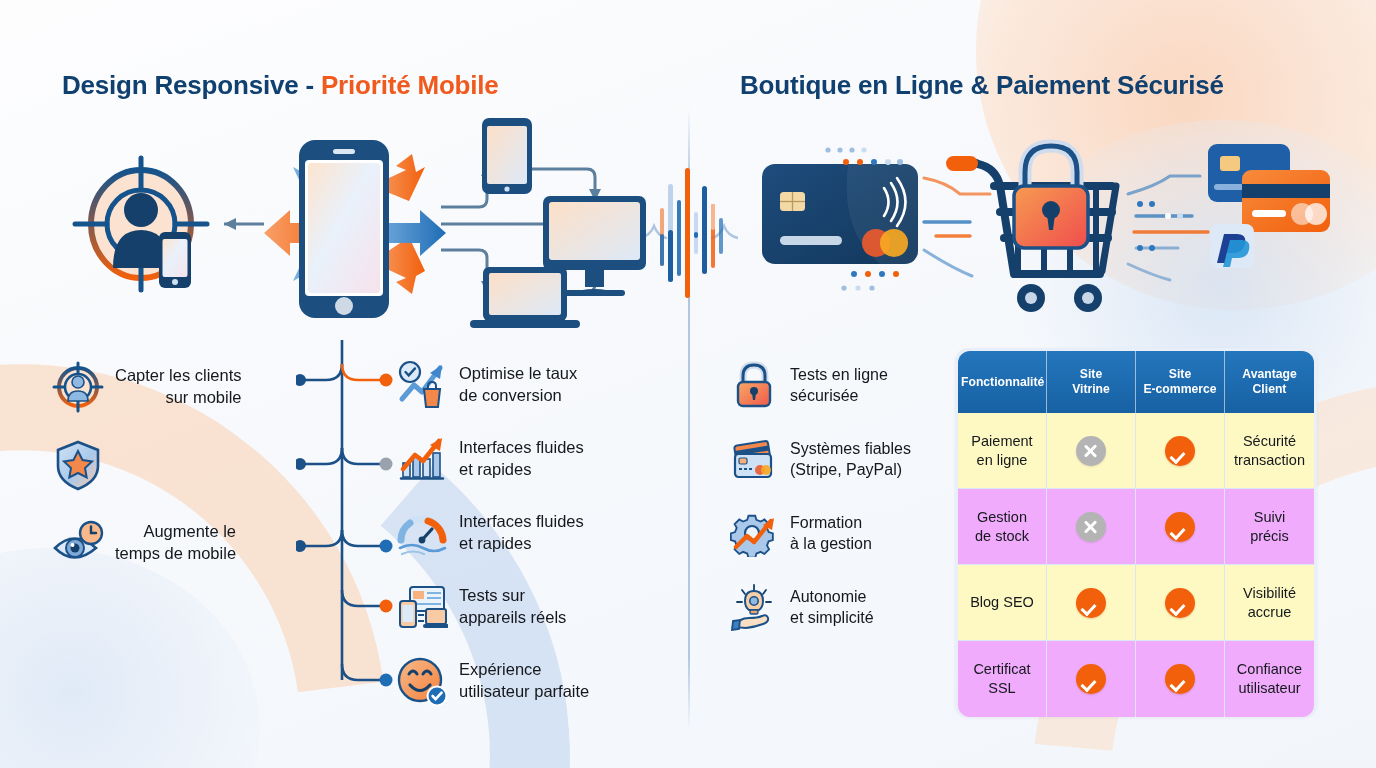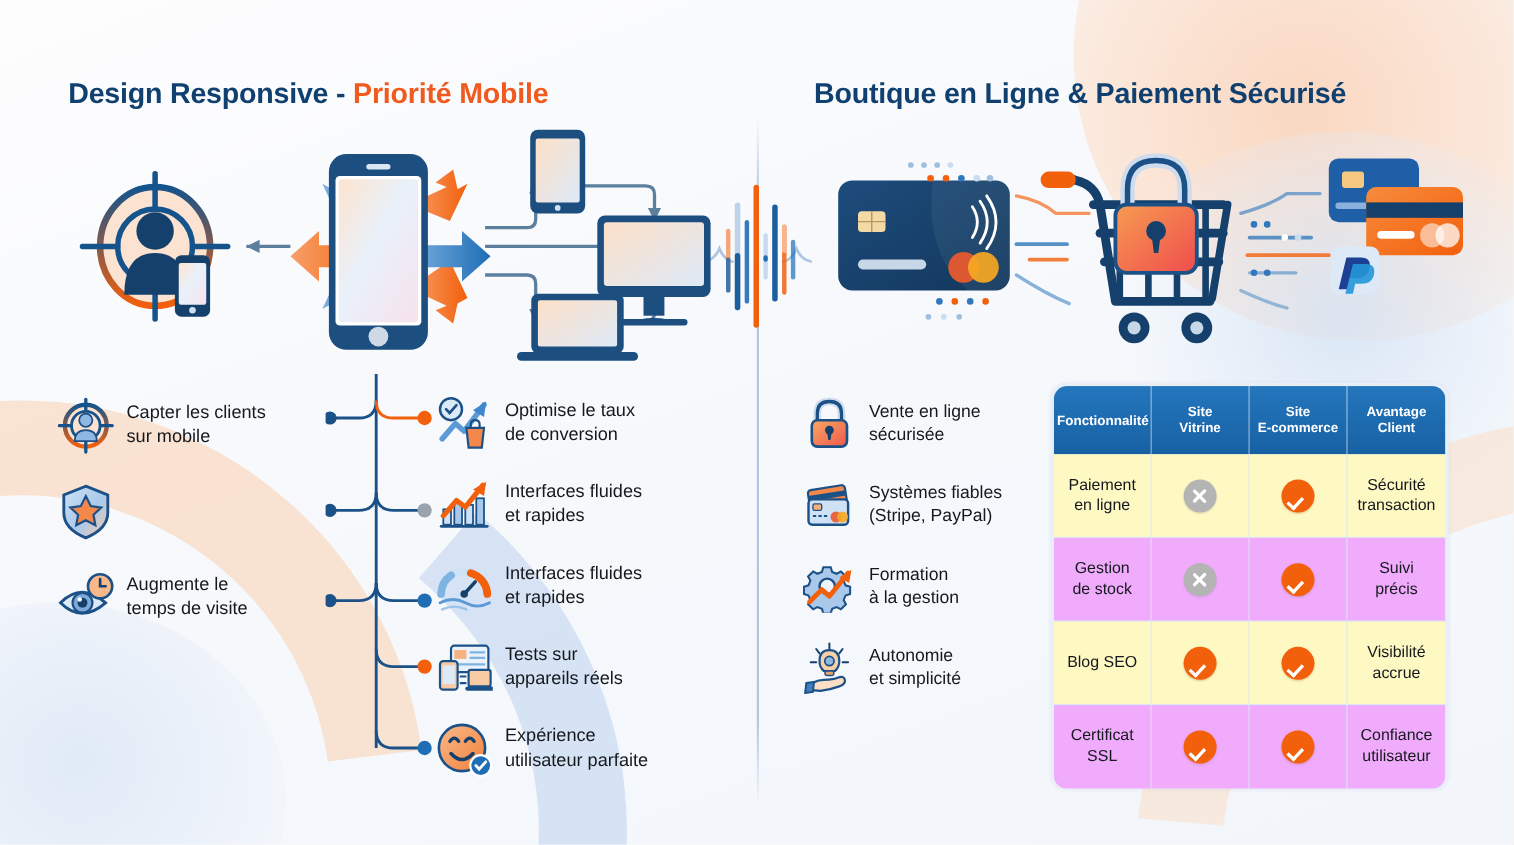--- a/index.html
+++ b/index.html
@@ -73,21 +73,21 @@
   #hero-left  { position: absolute; left: 56px;  top: 112px; width: 620px; height: 222px; }
   #hero-right { position: absolute; left: 748px; top: 126px; width: 586px; height: 190px; }
 
   
   .list { position: absolute; }
   #list-left   { left: 52px;  top: 348px; width: 250px; }
   #list-middle { left: 396px; top: 348px; width: 276px; }
   #list-right  { left: 730px; top: 348px; width: 224px; }
 
   .li { display: flex; align-items: center; }
-  #list-left   .li { height: 78px; }
+  #list-left   .li { height: 78px; text-align: right; }
   #list-middle .li { height: 74px; }
   #list-right  .li { height: 74px; }
 
   .li-icon { flex: 0 0 auto; width: 52px; height: 52px; margin-right: 11px; display: block; }
   #list-right .li-icon { width: 48px; height: 48px; margin-right: 12px; }
   .li-text {
     font-size: 16.5px; line-height: 1.33; color: #15181c; font-weight: 400;
     white-space: pre-line;
   }
   #list-right .li-text { font-size: 16px; }
@@ -451,21 +451,21 @@
     <div class="li">
       <svg class="li-icon" viewBox="0 0 52 52">
         <path d="M3 31 Q22 12 44 31 Q22 50 3 31 Z" fill="#dceaf8" stroke="#1c5188" stroke-width="2.6"></path>
         <circle cx="23" cy="31" r="9" fill="#7fa9d8" stroke="#1c5188" stroke-width="2"></circle>
         <circle cx="23" cy="31" r="4.5" fill="#14406b"></circle>
         <circle cx="20.5" cy="28" r="2" fill="#ffffff"></circle>
         <circle cx="39" cy="16" r="11" fill="#f9b98a" stroke="#1c5188" stroke-width="2.4"></circle>
         <path d="M39 9.5 V16 h5" fill="none" stroke="#14406b" stroke-width="2.4" stroke-linecap="round"></path>
       </svg>
       <div class="li-text">Augmente le
-temps de visite</div>
+temps de mobile</div>
     </div>
   </div>
 
   <div class="list" id="list-middle">
 
     <div class="li">
       <svg class="li-icon" viewBox="0 0 52 52">
         <circle cx="14" cy="13" r="10" fill="#dceaf8" stroke="#1c5188" stroke-width="2.2"></circle>
         <path d="M9.5 13 l3.2 3.4 L19 9.4" fill="none" stroke="#1c5188" stroke-width="2.4" stroke-linecap="round"></path>
         <path d="M6 40 L18 26 L26 33 L44 9" fill="none" stroke="#5a9ad6" stroke-width="5" stroke-linecap="round" stroke-linejoin="round"></path>
@@ -552,21 +552,21 @@
               <stop offset="0%" stop-color="#f9a765"></stop>
               <stop offset="100%" stop-color="#ef5a4b"></stop>
             </linearGradient>
           </defs>
         <path d="M13 22 v-7 q0 -11 11 -11 q11 0 11 11 v7" fill="none" stroke="#cfdced" stroke-width="7" stroke-linecap="round"></path>
         <path d="M13 22 v-7 q0 -11 11 -11 q11 0 11 11 v7" fill="none" stroke="#1c5188" stroke-width="3" stroke-linecap="round"></path>
         <rect x="8" y="21" width="32" height="24" rx="5" fill="url(#pl1)" stroke="#1c5188" stroke-width="2.4"></rect>
         <circle cx="24" cy="30" r="4" fill="#14406b"></circle>
         <path d="M22 32 h4 l-1 7 h-2 z" fill="#14406b"></path>
       </svg>
-      <div class="li-text">Vente en ligne
+      <div class="li-text">Tests en ligne
 sécurisée</div>
     </div>
 
     <div class="li">
       <svg class="li-icon" viewBox="0 0 48 48">
         <g transform="rotate(-9 24 22)">
           <rect x="6" y="8" width="34" height="21" rx="3" fill="#f4884a" stroke="#1c5188" stroke-width="2"></rect>
           <rect x="6" y="13" width="34" height="5" fill="#1c5188"></rect>
         </g>
         <rect x="5" y="19" width="36" height="23" rx="3.5" fill="#cfe2f5" stroke="#1c5188" stroke-width="2.2"></rect>

